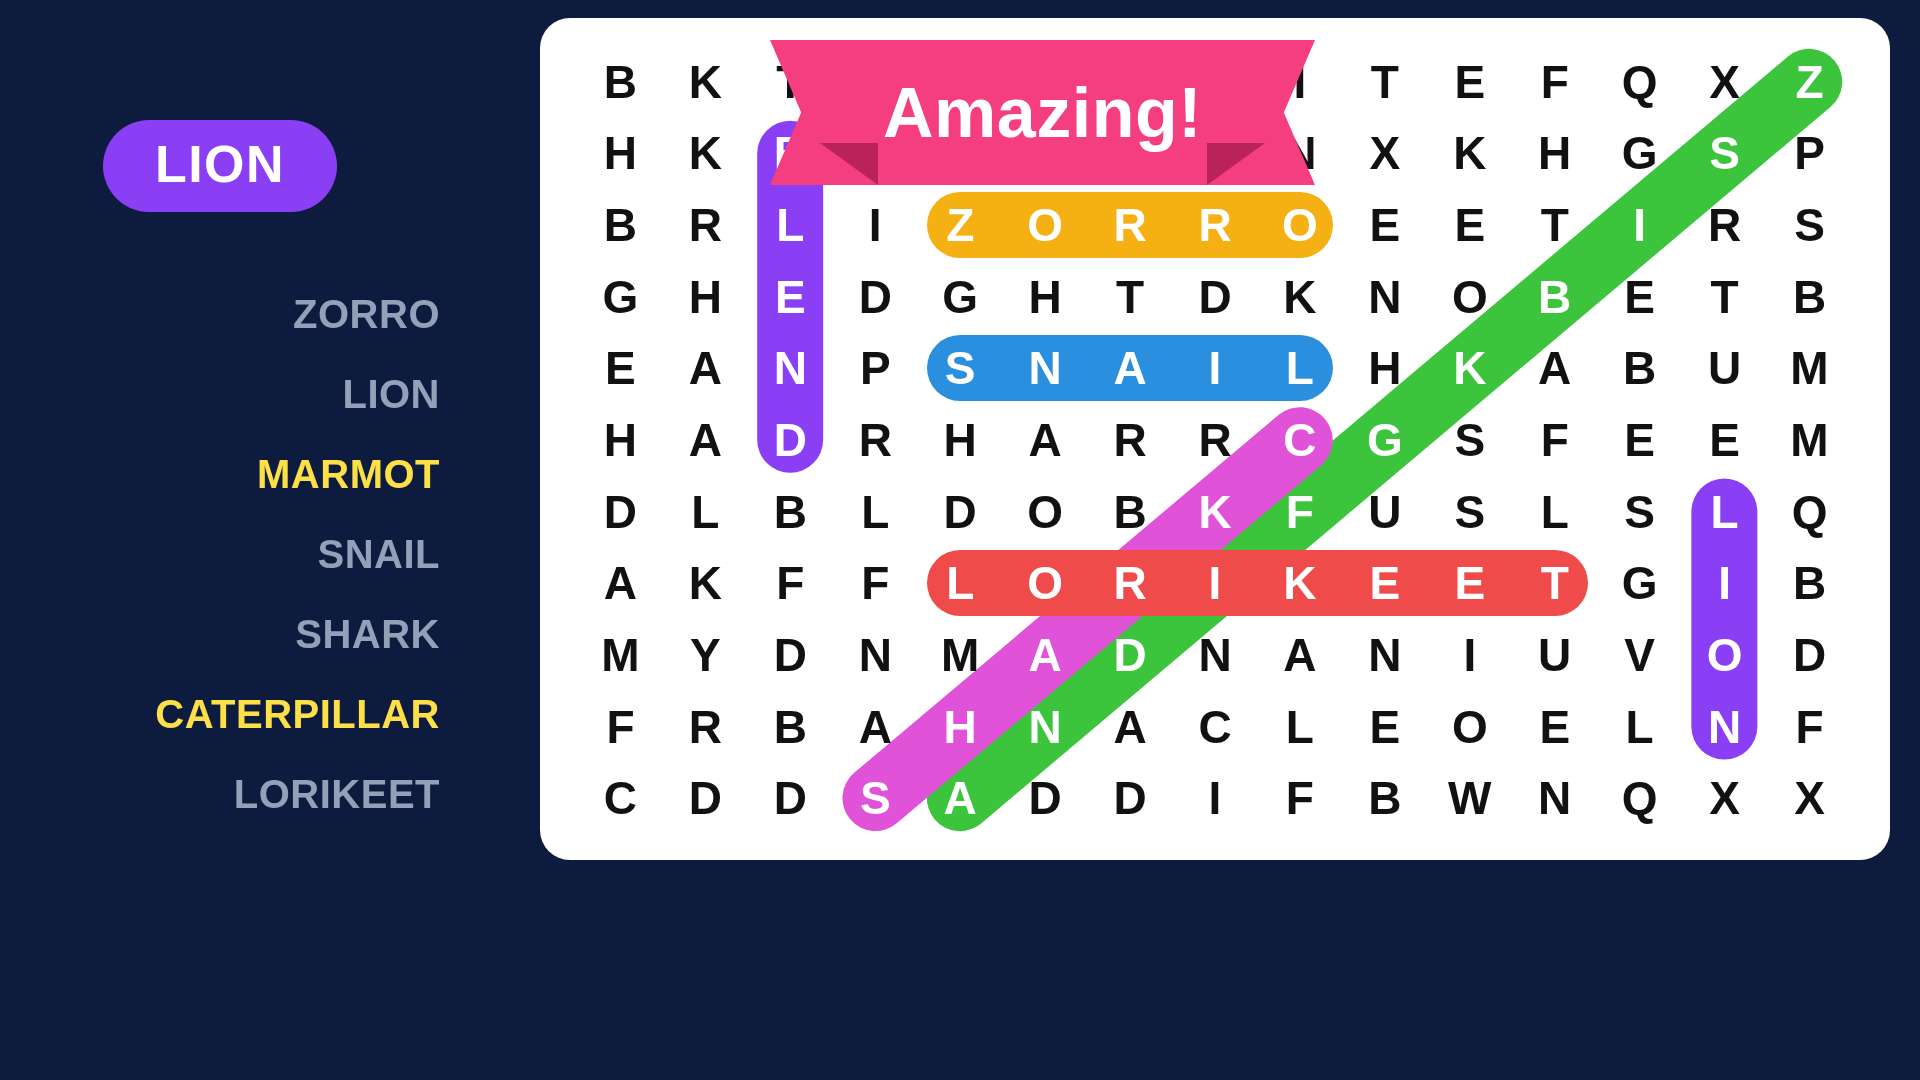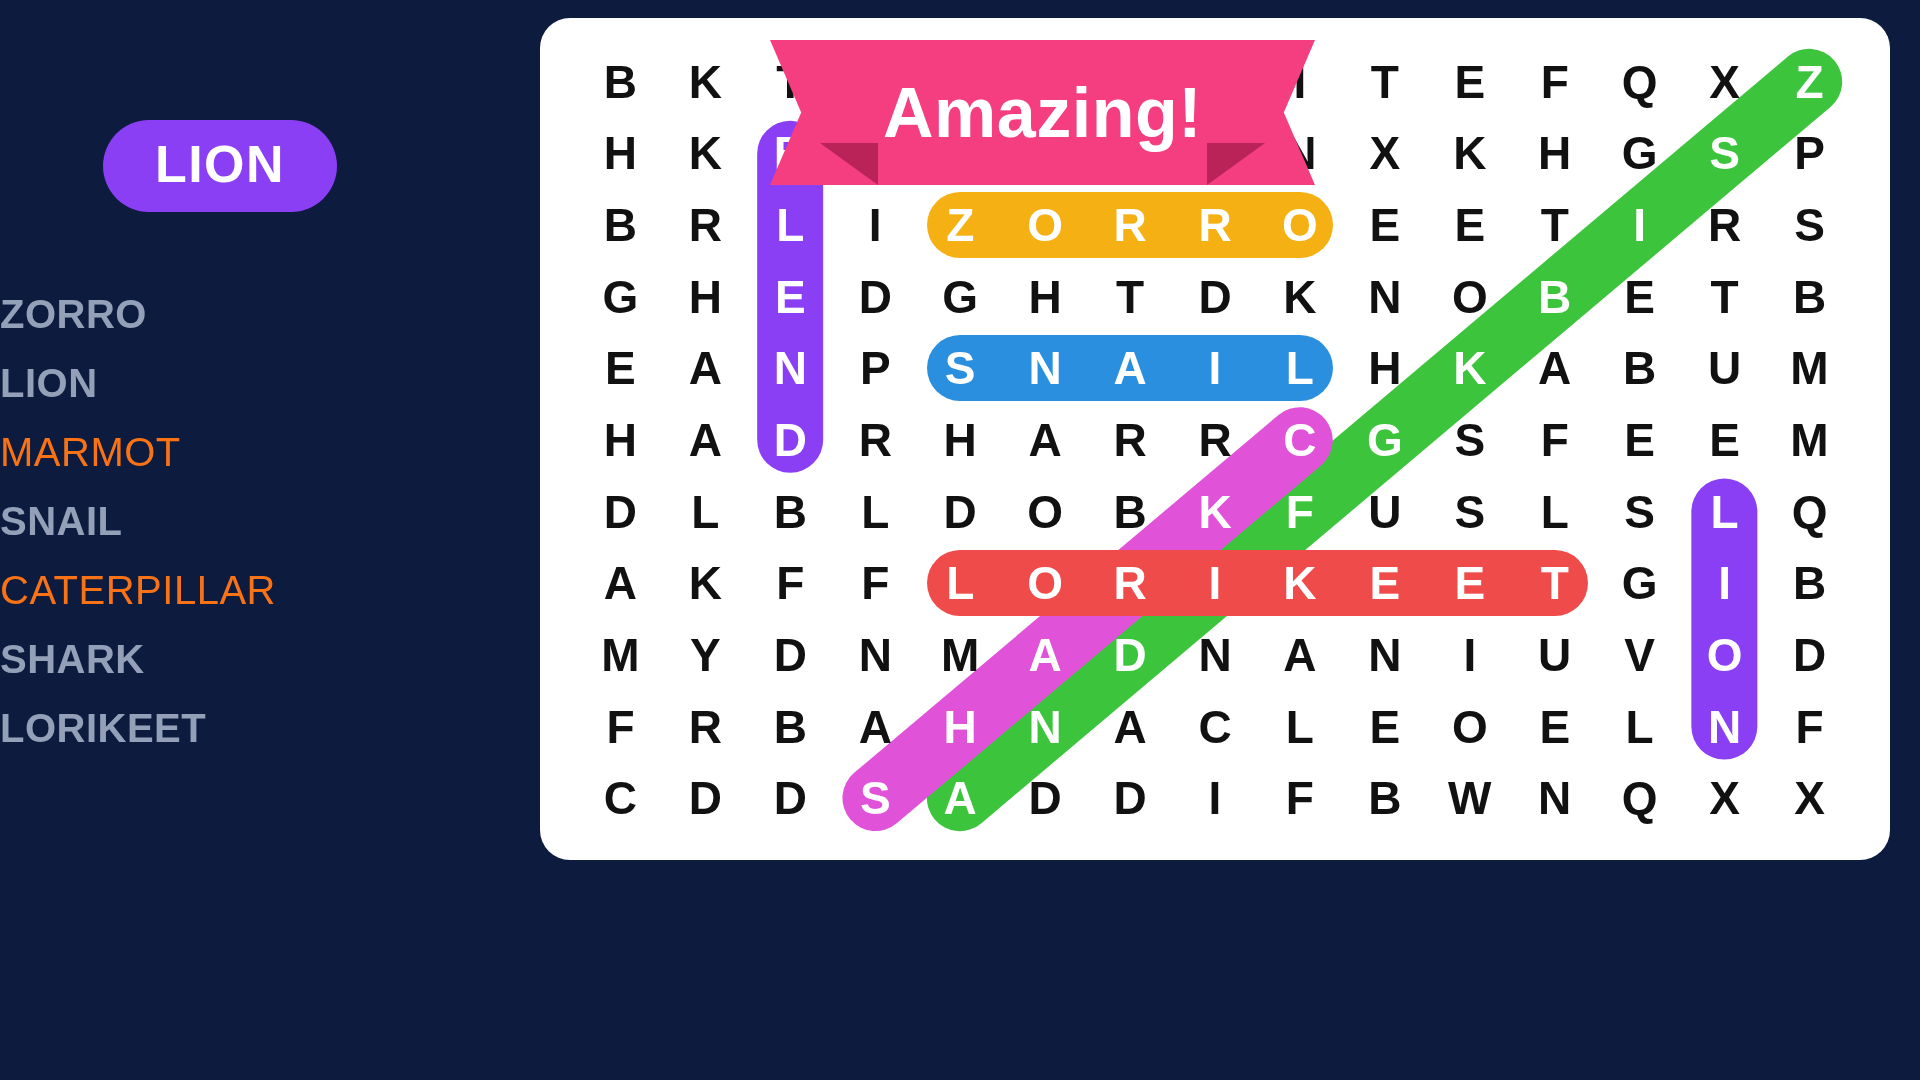--- a/index.html
+++ b/index.html
@@ -26,35 +26,35 @@
     font-weight:bold;
     letter-spacing:1.5px;
     padding:18px 52px 22px 52px;
     border-radius:60px;
     line-height:1;
     margin-bottom:68px;
     white-space:nowrap;
   }
   #word-list {
     display:flex; flex-direction:column;
-    align-items:flex-start;
-    gap:0px;
+    align-items:flex-end;
+    gap:11px;
     width:100%;
   }
   .word-item {
     font-size:40px;
     font-weight:bold;
     letter-spacing:0.5px;
     line-height:1;
     padding:14px 0 15px 0;
     text-align:center;
     white-space:nowrap;
   }
   .word-item.pending { color:#94a0b8; font-weight:bold; }
-  .word-item.found   { color:#f97316; font-weight:normal; }
+  .word-item.found   { color:#fde047; font-weight:bold; }
 
   
   #grid-card {
     position:absolute;
     left:540px; top:18px;
     width:1350px; height:842px;
     background:#ffffff;
     border-radius:30px;
   }
   #grid-inner {
@@ -131,22 +131,22 @@
 
 <div id="app">
 
   <div id="sidebar">
     <div id="current-word-badge">LION</div>
     <div id="word-list">
         <div class="word-item pending">ZORRO</div>
         <div class="word-item pending">LION</div>
         <div class="word-item found">MARMOT</div>
         <div class="word-item pending">SNAIL</div>
+        <div class="word-item pending">SHARK</div>
         <div class="word-item found">CATERPILLAR</div>
-        <div class="word-item pending">SHARK</div>
         <div class="word-item pending">LORIKEET</div>
       </div>
   </div>
 
   <div id="grid-card">
     <div id="grid-inner">
       <div id="highlight-layer">
           <div class="hl" style="background: rgb(139, 63, 245); width: 352.451px; height: 65.9055px; border-radius: 32.9527px; left: 74.1079px; top: 245.775px; transform: rotate(90deg);"></div>
           <div class="hl" style="background: rgb(245, 176, 20); width: 405.639px; height: 65.9055px; border-radius: 32.9527px; left: 387.247px; top: 174.138px; transform: rotate(0deg);"></div>
           <div class="hl" style="background: rgb(43, 143, 223); width: 405.639px; height: 65.9055px; border-radius: 32.9527px; left: 387.247px; top: 317.411px; transform: rotate(0deg);"></div>

